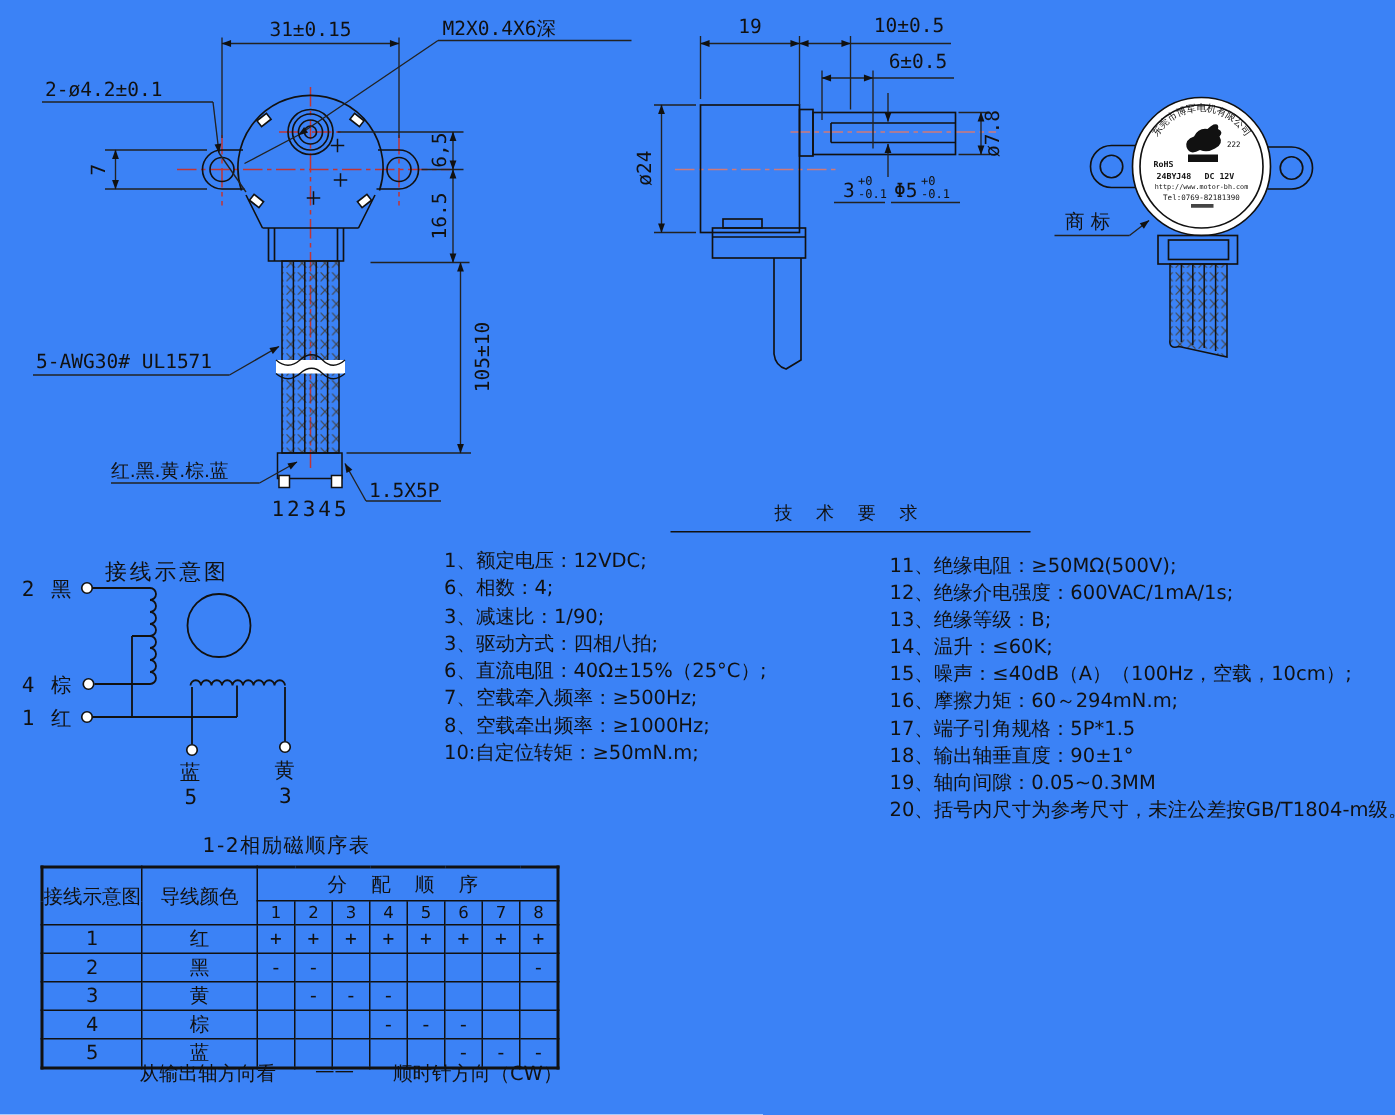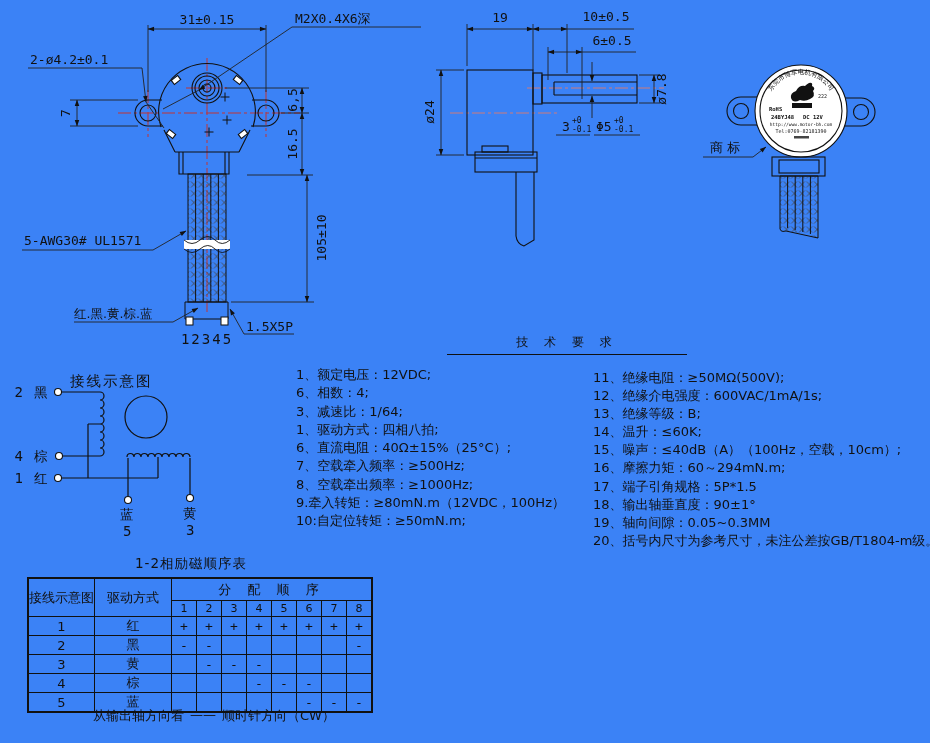--- a/index.html
+++ b/index.html
@@ -19,21 +19,21 @@
   #seq-wrap{left:27px;top:577px;}
   table.seq{border-collapse:collapse;table-layout:fixed;}
   table.seq td{border:1px solid #111;text-align:center;vertical-align:middle;
     font-size:13px;padding:0;overflow:hidden;}
   table.seq{border:2px solid #111;}
   td.w1{width:65px;} td.w2{width:76px;} td.ws{width:24px;}
   tr.hr1 td{height:21px;letter-spacing:6px;}
   tr.hr2 td{height:15px;font-size:11px;letter-spacing:0;}
   tr.br td{height:18px;}
   td.sign{font-family:"DejaVu Sans Mono",monospace;font-size:13px;}
-  #seq-footer{left:93px;top:707px;font-size:13px;display:flex;gap:6px;}
+  #seq-footer{left:93px;top:707px;font-size:13px;display:flex;gap:26px;}
 </style>
 </head>
 <body>
 
 <div id="page">
 
 <svg width="930" height="743" viewBox="0 0 930 743" style="position:absolute;left:0;top:0;">
 <defs>
   <marker id="arr" viewBox="0 0 10 10" refX="9.6" refY="5" markerWidth="11" markerHeight="7" orient="auto-start-reverse">
           <path d="M10,5 L0,1.4 L0,8.6 Z" fill="#111"></path>
@@ -234,47 +234,46 @@
 </g>
 </svg>
 
 <div class="abs" id="wiring-title">接线示意图</div>
 <div class="abs" id="seq-title">1-2相励磁顺序表</div>
 <div class="abs title-underline" id="tech-title">技 术 要 求</div>
 
 <div class="abs" id="tech-left">
   <div class="ti">1、额定电压：12VDC;</div>
   <div class="ti">6、相数：4;</div>
-  <div class="ti">3、减速比：1/64;</div>
-  <div class="ti">1、驱动方式：四相八拍;</div>
+  <div class="ti">3、减速比：1/90;</div>
+  <div class="ti">3、驱动方式：四相八拍;</div>
   <div class="ti">6、直流电阻：40Ω±15%（25°C）;</div>
   <div class="ti">7、空载牵入频率：≥500Hz;</div>
   <div class="ti">8、空载牵出频率：≥1000Hz;</div>
-  <div class="ti">9.牵入转矩：≥80mN.m（12VDC，100Hz）</div>
   <div class="ti">10:自定位转矩：≥50mN.m;</div>
 </div>
 <div class="abs" id="tech-right">
   <div class="ti">11、绝缘电阻：≥50MΩ(500V);</div>
   <div class="ti">12、绝缘介电强度：600VAC/1mA/1s;</div>
   <div class="ti">13、绝缘等级：B;</div>
   <div class="ti">14、温升：≤60K;</div>
   <div class="ti">15、噪声：≤40dB（A）（100Hz，空载，10cm）;</div>
   <div class="ti">16、摩擦力矩：60～294mN.m;</div>
   <div class="ti">17、端子引角规格：5P*1.5</div>
   <div class="ti">18、输出轴垂直度：90±1°</div>
   <div class="ti">19、轴向间隙：0.05~0.3MM</div>
   <div class="ti">20、括号内尺寸为参考尺寸，未注公差按GB/T1804-m级。</div>
 </div>
 
 <div class="abs" id="seq-wrap">
 <table class="seq">
   <tbody>
           <tr class="hr1">
     <td class="w1" rowspan="2" style="letter-spacing:0">接线示意图</td>
-    <td class="w2" rowspan="2" style="letter-spacing:0">驱动方式</td>
+    <td class="w2" rowspan="2" style="letter-spacing:0">导线颜色</td>
     <td colspan="8">分 配 顺 序</td>
   </tr>
   <tr class="hr2">
     <td class="ws">1</td>
     <td class="ws">2</td>
     <td class="ws">3</td>
     <td class="ws">4</td>
     <td class="ws">5</td>
     <td class="ws">6</td>
     <td class="ws">7</td>

